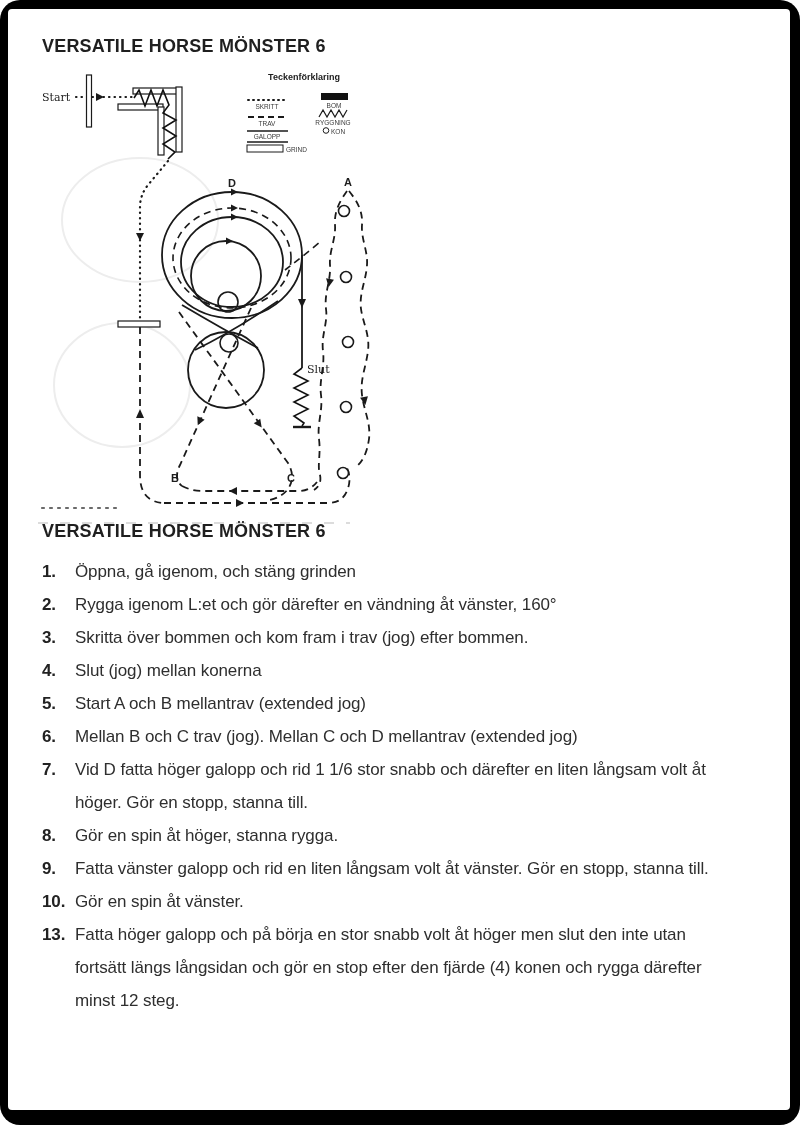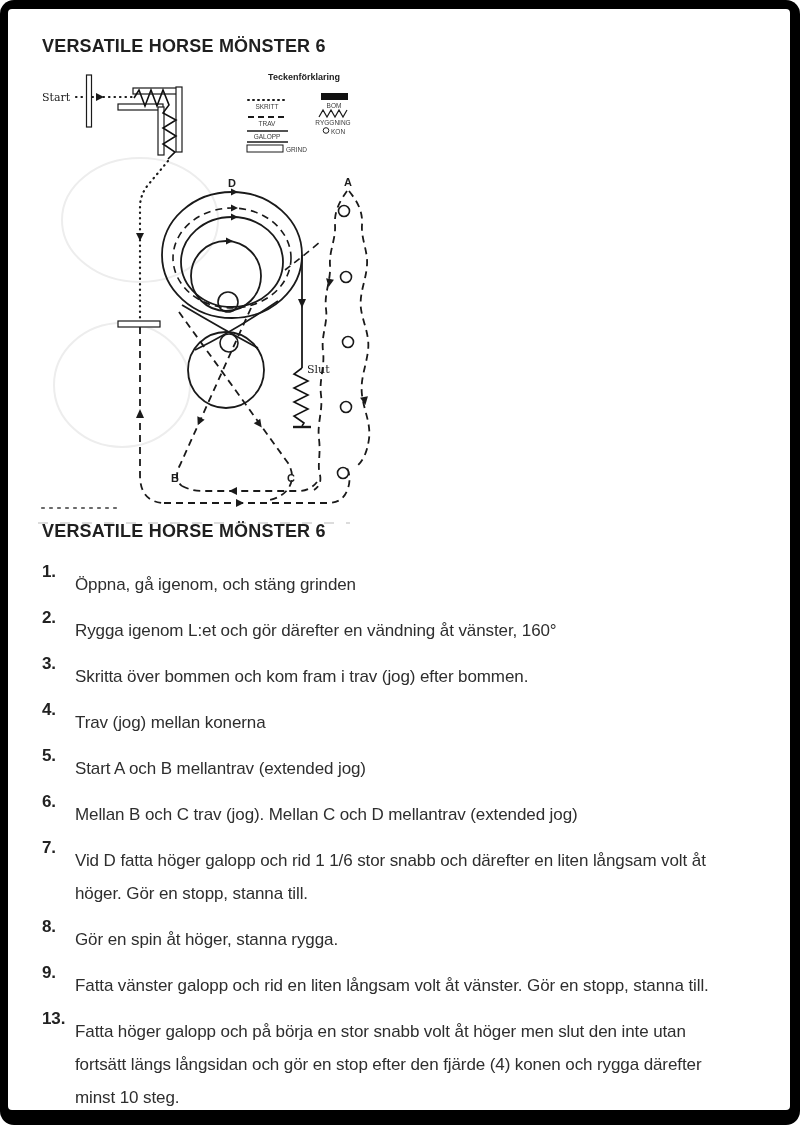--- a/index.html
+++ b/index.html
@@ -1,25 +1,25 @@
 <!DOCTYPE html>
 <html><head>
 <meta charset="utf-8">
 <style>
   html,body{margin:0;padding:0;background:#fff;}
-  .frame{position:relative;width:800px;height:1125px;background:#000;border-radius:14px;overflow:hidden;font-family:"Liberation Sans",sans-serif;}
+  .frame{position:relative;width:800px;height:1125px;background:#000;border-radius:20px;overflow:hidden;font-family:"Liberation Sans",sans-serif;}
   .page{position:absolute;left:8px;top:9px;right:10px;bottom:15px;background:#ffffff;border-radius:4px;}
   .doc-title{position:absolute;left:34px;font-size:18px;font-weight:bold;color:#1f1f1f;letter-spacing:.2px;}
   #title-top{top:27px;}
   #title-list{top:512px;}
   .diagram{position:absolute;left:22px;top:56px;}
   .instructions{position:absolute;left:34px;top:546px;width:692px;}
   .item{display:flex;font-size:17px;line-height:33px;color:#2e2e2e;letter-spacing:-0.1px;}
   .num{flex:0 0 33px;font-weight:bold;color:#222;}
-  .txt{flex:1;margin-top:13px;}
+  .txt{flex:1;}
   svg text{fill:#1d1d1d;}
   .lbl-letter{font-size:11px;font-weight:bold;font-family:"Liberation Sans",sans-serif;}
   .lbl-serif{font-size:11px;font-family:"DejaVu Serif",serif;}
   .lg-title{font-size:9px;font-weight:bold;}
   .lg-txt{font-size:6.5px;fill:#3a3a3a;}
 </style>
 </head>
 <body>
 
 <div class="frame">
@@ -142,21 +142,21 @@
       <div class="item">
           <span class="num">2.</span>
           <span class="txt">Rygga igenom L:et och gör därefter en vändning åt vänster, 160°</span>
         </div>
       <div class="item">
           <span class="num">3.</span>
           <span class="txt">Skritta över bommen och kom fram i trav (jog) efter bommen.</span>
         </div>
       <div class="item">
           <span class="num">4.</span>
-          <span class="txt">Trav (jog) mellan konerna</span>
+          <span class="txt">Slut (jog) mellan konerna</span>
         </div>
       <div class="item">
           <span class="num">5.</span>
           <span class="txt">Start A och B mellantrav (extended jog)</span>
         </div>
       <div class="item">
           <span class="num">6.</span>
           <span class="txt">Mellan B och C trav (jog). Mellan C och D mellantrav (extended jog)</span>
         </div>
       <div class="item">
@@ -165,19 +165,23 @@
         </div>
       <div class="item">
           <span class="num">8.</span>
           <span class="txt">Gör en spin åt höger, stanna rygga.</span>
         </div>
       <div class="item">
           <span class="num">9.</span>
           <span class="txt">Fatta vänster galopp och rid en liten långsam volt åt vänster. Gör en stopp, stanna till.</span>
         </div>
       <div class="item">
+          <span class="num">10.</span>
+          <span class="txt">Gör en spin åt vänster.</span>
+        </div>
+      <div class="item">
           <span class="num">13.</span>
-          <span class="txt">Fatta höger galopp och på börja en stor snabb volt åt höger men slut den inte utan fortsätt längs långsidan och gör en stop efter den fjärde (4) konen och rygga därefter minst 10 steg.</span>
+          <span class="txt">Fatta höger galopp och på börja en stor snabb volt åt höger men slut den inte utan fortsätt längs långsidan och gör en stop efter den fjärde (4) konen och rygga därefter minst 12 steg.</span>
         </div>
     </div>
 
   </div>
 </div>
 
 </body></html>

